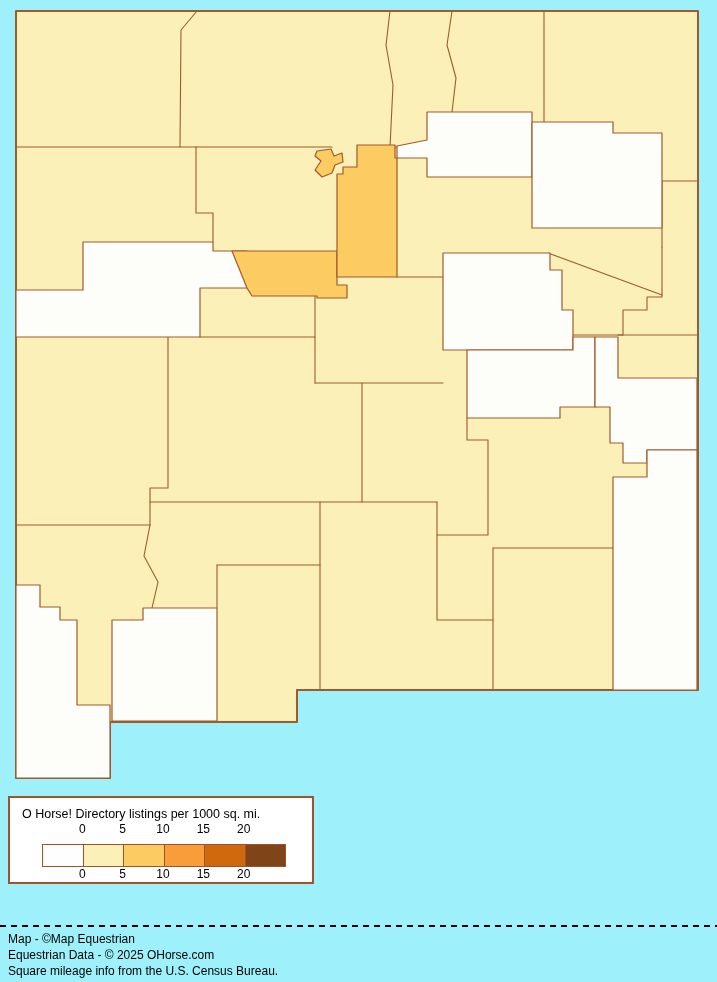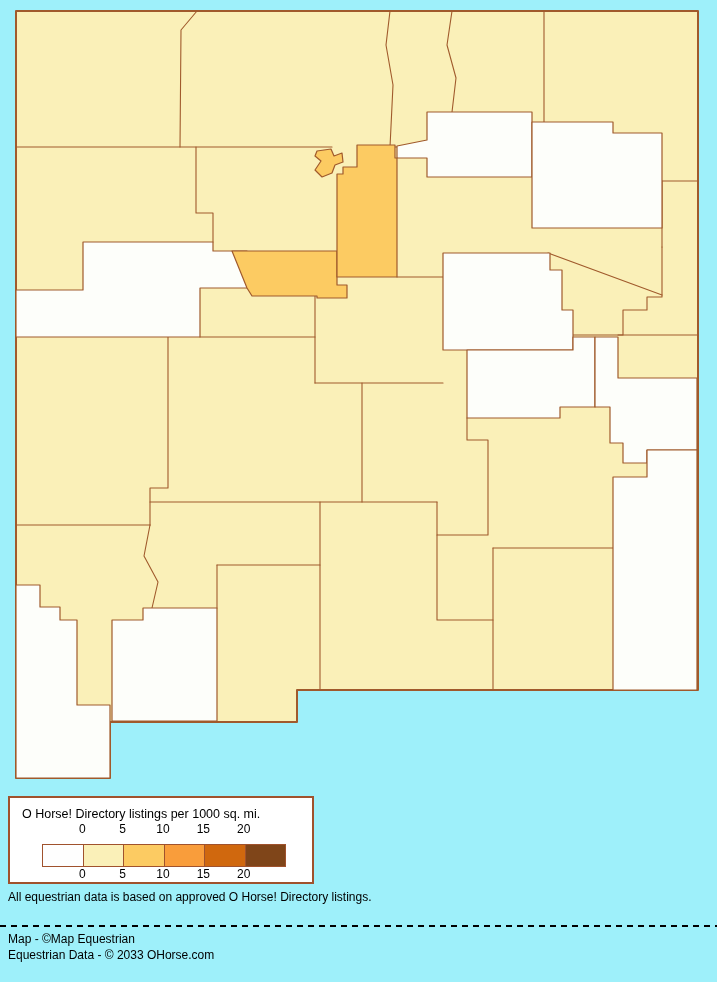--- a/index.html
+++ b/index.html
@@ -86,20 +86,20 @@
       </div>
     <div id="tick-row-bottom" class="tick-row">
         <span class="tick-label" style="left: 72.3333px;">0</span>
         <span class="tick-label" style="left: 112.667px;">5</span>
         <span class="tick-label" style="left: 153px;">10</span>
         <span class="tick-label" style="left: 193.333px;">15</span>
         <span class="tick-label" style="left: 233.667px;">20</span>
       </div>
   </div>
 
-  <div class="note-line" style="top:890px">All equestrian data is based on approved O Horse! Directory listings.</div>
 
   <div id="dashed-divider"></div>
 
   <div class="note-line" style="top:932px">Map - ©Map Equestrian</div>
-  <div class="note-line" style="top:948px">Equestrian Data - © 2033 OHorse.com</div>
+  <div class="note-line" style="top:948px">Equestrian Data - © 2025 OHorse.com</div>
+  <div class="note-line" style="top:964px">Square mileage info from the U.S. Census Bureau.</div>
 
 </div>
 
 </body></html>

